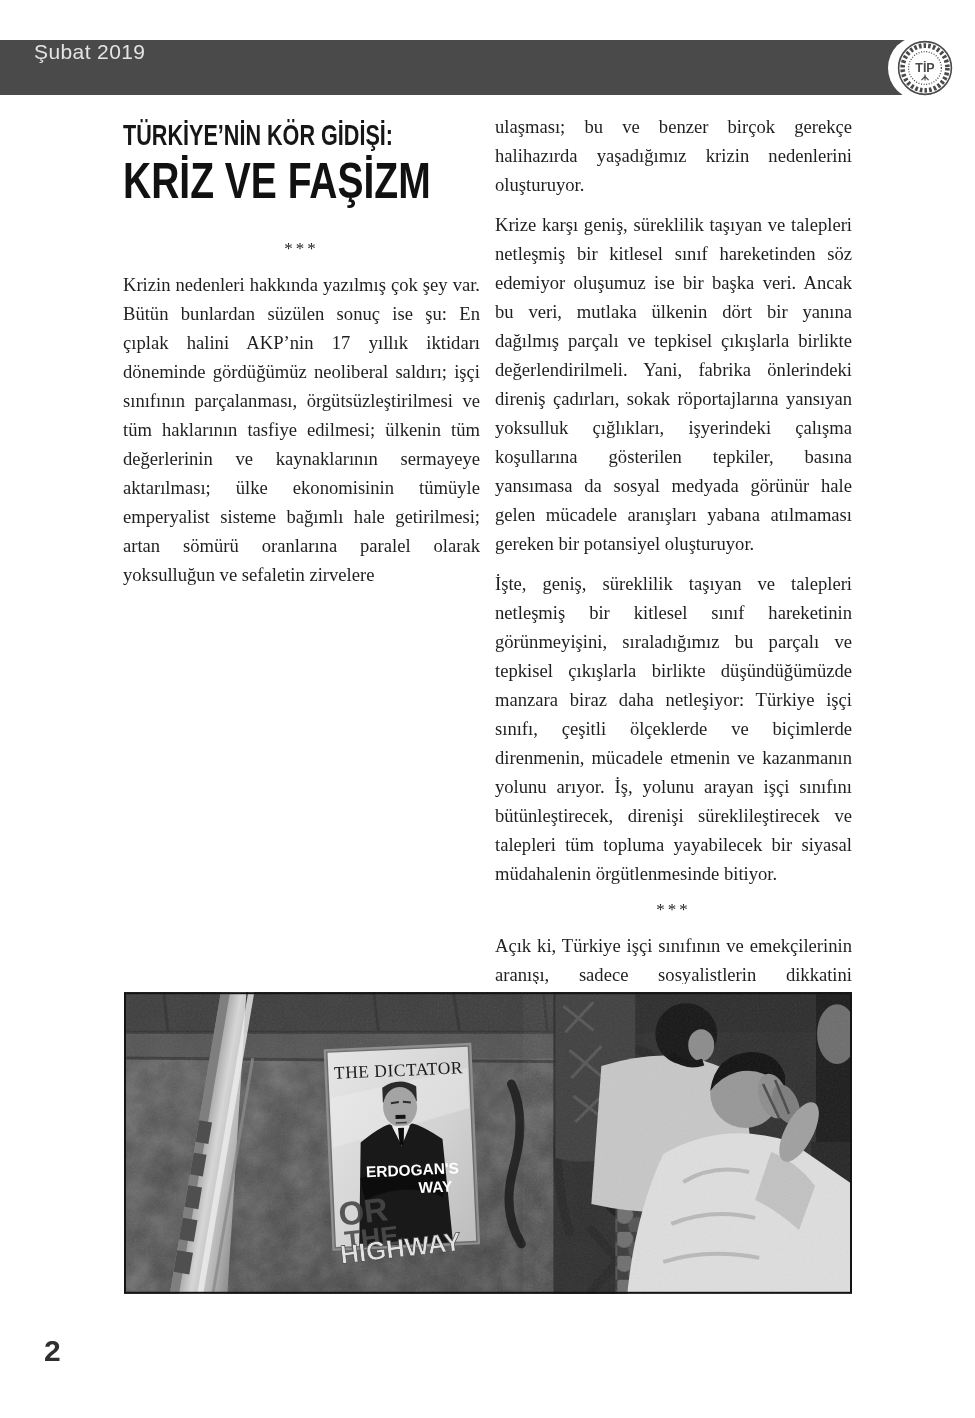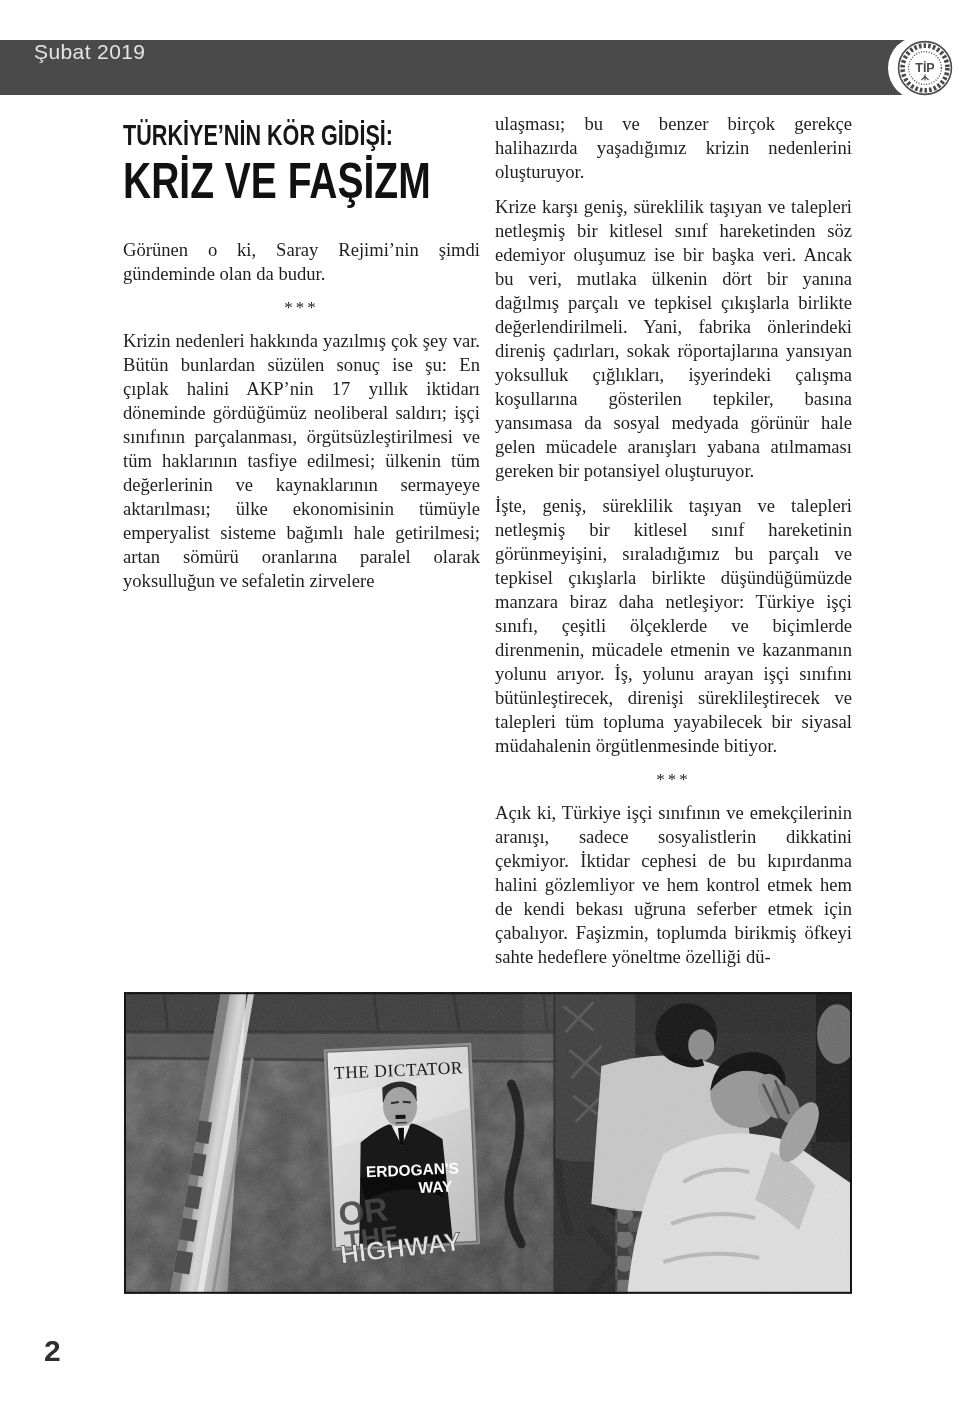--- a/index.html
+++ b/index.html
@@ -42,21 +42,21 @@
     transform:scaleX(.72);transform-origin:left;white-space:nowrap;
     font-stretch:condensed;
   }
   .headline{
     margin:2px 0 30px 0;font-family:"Liberation Sans",sans-serif;
     font-weight:700;font-size:50px;line-height:54px;color:#111111;
     transform:scaleX(.78);transform-origin:left;white-space:nowrap;
     font-stretch:condensed;
   }
   .col p{
-    margin:0 0 11px 0;font-size:18.6px;line-height:24px;
+    margin:0 0 11px 0;font-size:18.6px;line-height:29px;
     text-align:justify;color:#1f1f1f;hyphens:auto;-webkit-hyphens:auto;
   }
   .separator{
     text-align:center;font-size:17px;letter-spacing:3px;
     color:#1f1f1f;margin:2px 0 10px 0;line-height:22px;
   }
   
   .photo{position:absolute;left:124px;top:992px;width:728px;height:302px;margin:0;}
   .photo svg{display:block;}
   
@@ -82,21 +82,20 @@
     <circle cx="28" cy="28" r="17.6" fill="#ffffff"></circle>
     <circle cx="28" cy="28" r="16.4" fill="none" stroke="#4a4a4a" stroke-width="1.3" stroke-dasharray="1 1.6"></circle>
     <text x="28" y="31.5" text-anchor="middle" font-family="Liberation Sans, sans-serif" font-size="12.5" font-weight="700" fill="#4a4a4a">TİP</text>
     <path d="M28,34.5 v6 M28,36.5 l-3.6,3.6 M28,36.5 l3.6,3.6" stroke="#4a4a4a" stroke-width="1.2" fill="none"></path>
   </svg>
 
   <main class="content">
     <div class="col">
       <h2 class="kicker">TÜRKİYE’NİN KÖR GİDİŞİ:</h2>
       <h1 class="headline">KRİZ VE FAŞİZM</h1>
-      <p>Görünen o ki, Saray Rejimi’nin şimdi gündeminde olan da budur.</p>
       <div class="separator">***</div>
       <p>Krizin nedenleri hakkında yazılmış çok şey var. Bütün bunlardan süzülen sonuç ise şu: En çıplak halini AKP’nin 17 yıllık iktidarı döneminde gördüğümüz neoliberal saldırı; işçi sınıfının parçalanması, örgütsüzleştirilmesi ve tüm haklarının tasfiye edilmesi; ülkenin tüm değerlerinin ve kaynaklarının sermayeye aktarılması; ülke ekonomisinin tümüyle emperyalist sisteme bağımlı hale getirilmesi; artan sömürü oranlarına paralel olarak yoksulluğun ve sefaletin zirvelere</p>
     </div>
     <div class="col">
       <p>ulaşması; bu ve benzer birçok gerekçe halihazırda yaşadığımız krizin nedenlerini oluşturuyor.</p>
       <p>Krize karşı geniş, süreklilik taşıyan ve talepleri netleşmiş bir kitlesel sınıf hareketinden söz edemiyor oluşumuz ise bir başka veri. Ancak bu veri, mutlaka ülkenin dört bir yanına dağılmış parçalı ve tepkisel çıkışlarla birlikte değerlendirilmeli. Yani, fabrika önlerindeki direniş çadırları, sokak röportajlarına yansıyan yoksulluk çığlıkları, işyerindeki çalışma koşullarına gösterilen tepkiler, basına yansımasa da sosyal medyada görünür hale gelen mücadele aranışları yabana atılmaması gereken bir potansiyel oluşturuyor.</p>
       <p>İşte, geniş, süreklilik taşıyan ve talepleri netleşmiş bir kitlesel sınıf hareketinin görünmeyişini, sıraladığımız bu parçalı ve tepkisel çıkışlarla birlikte düşündüğümüzde manzara biraz daha netleşiyor: Türkiye işçi sınıfı, çeşitli ölçeklerde ve biçimlerde direnmenin, mücadele etmenin ve kazanmanın yolunu arıyor. İş, yolunu arayan işçi sınıfını bütünleştirecek, direnişi süreklileştirecek ve talepleri tüm topluma yayabilecek bir siyasal müdahalenin örgütlenmesinde bitiyor.</p>
       <div class="separator">***</div>
       <p>Açık ki, Türkiye işçi sınıfının ve emekçilerinin aranışı, sadece sosyalistlerin dikkatini çekmiyor. İktidar cephesi de bu kıpırdanma halini gözlemliyor ve hem kontrol etmek hem de kendi bekası uğruna seferber etmek için çabalıyor. Faşizmin, toplumda birikmiş öfkeyi sahte hedeflere yöneltme özelliği dü-</p>
     </div>

